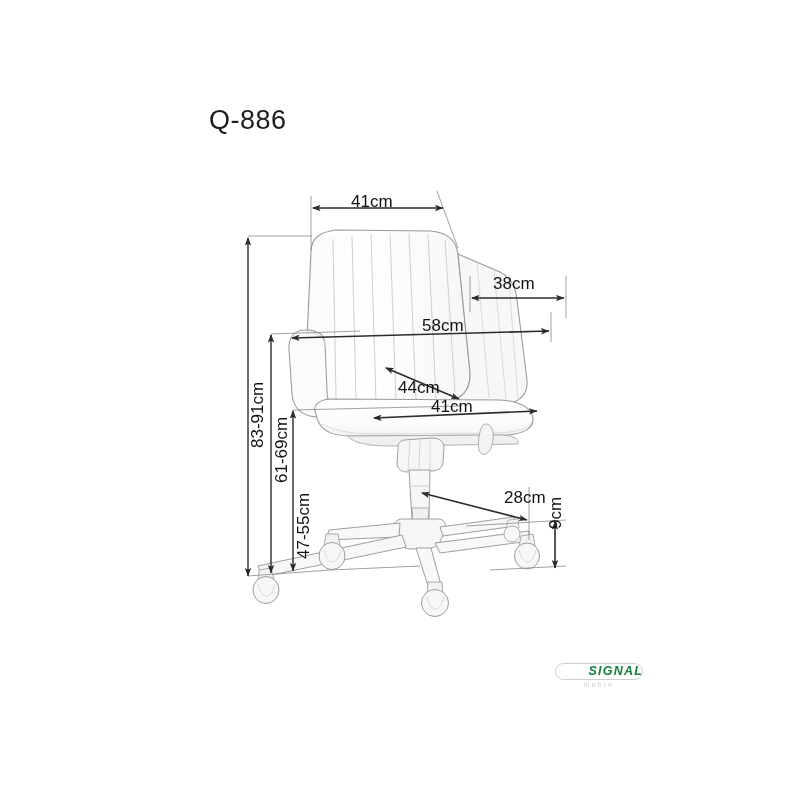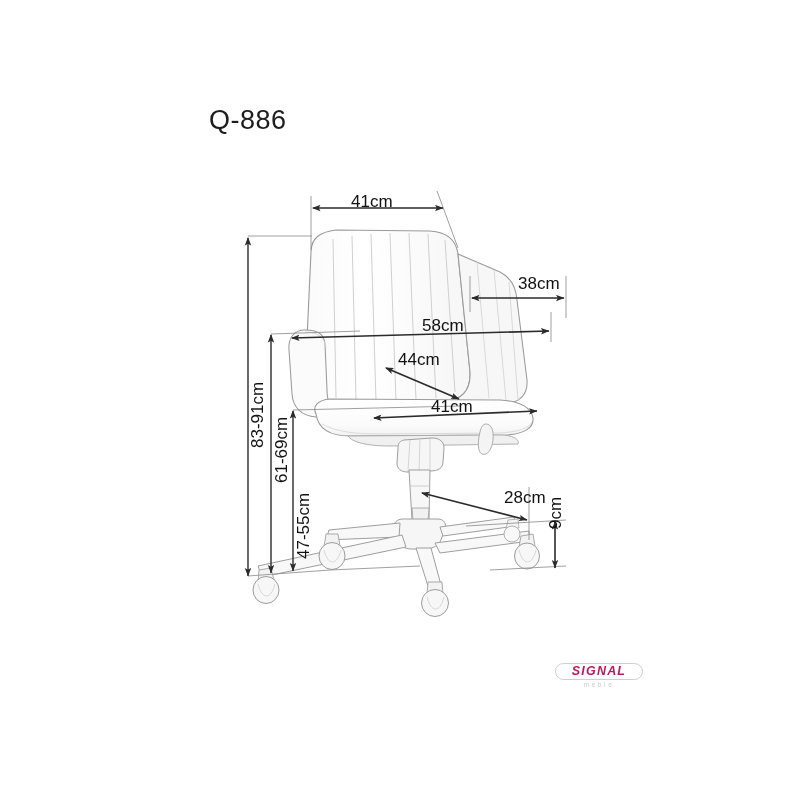--- a/index.html
+++ b/index.html
@@ -59,26 +59,26 @@
     border-radius: 9px;
     box-sizing: border-box;
   }
   .logo-word {
     position: absolute;
     left: 0;
     top: 0;
     width: 88px;
     height: 20px;
     line-height: 17px;
-    text-align: center;
+    text-align: right;
     font-size: 12.5px;
     font-weight: bold;
     font-style: italic;
     letter-spacing: 1.2px;
-    color: #be185d;
+    color: #15803d;
   }
   .logo-sub {
     position: absolute;
     left: 0;
     top: 18px;
     width: 88px;
     text-align: center;
     font-size: 6.5px;
     letter-spacing: 2.6px;
     color: #cdcdcd;
@@ -244,25 +244,25 @@
       <path d="M271,335 L271,573" stroke-width="1.4" marker-start="url(#ahs)" marker-end="url(#ah)"></path>
 
       <path d="M293,411 L293,571" stroke-width="1.4" marker-start="url(#ahs)" marker-end="url(#ah)"></path>
     </g>
   </svg>
 
   <div class="model-title">Q-886</div>
 
   <div class="dim-label" style="left:351px; top:192px;">41cm</div>
 
-  <div class="dim-label" style="left:518px; top:274px;">38cm</div>
+  <div class="dim-label" style="left:493px; top:274px;">38cm</div>
 
   <div class="dim-label" style="left:396px; top:316px;margin-left:26px;">58cm</div>
 
-  <div class="dim-label" style="left:398px; top:350px;">44cm</div>
+  <div class="dim-label" style="left:398px; top:378px;">44cm</div>
 
   <div class="dim-label" style="left:431px; top:397px;">41cm</div>
 
   <div class="dim-label" style="left:456px; top:488px;margin-left:48px;">28cm</div>
 
   <div class="dim-label vert" style="left:546px; top:529px;">9cm</div>
 
   <div class="dim-label vert" style="left:248px; top:448px;">83-91cm</div>
 
   <div class="dim-label vert" style="left:272px; top:483px;">61-69cm</div>

